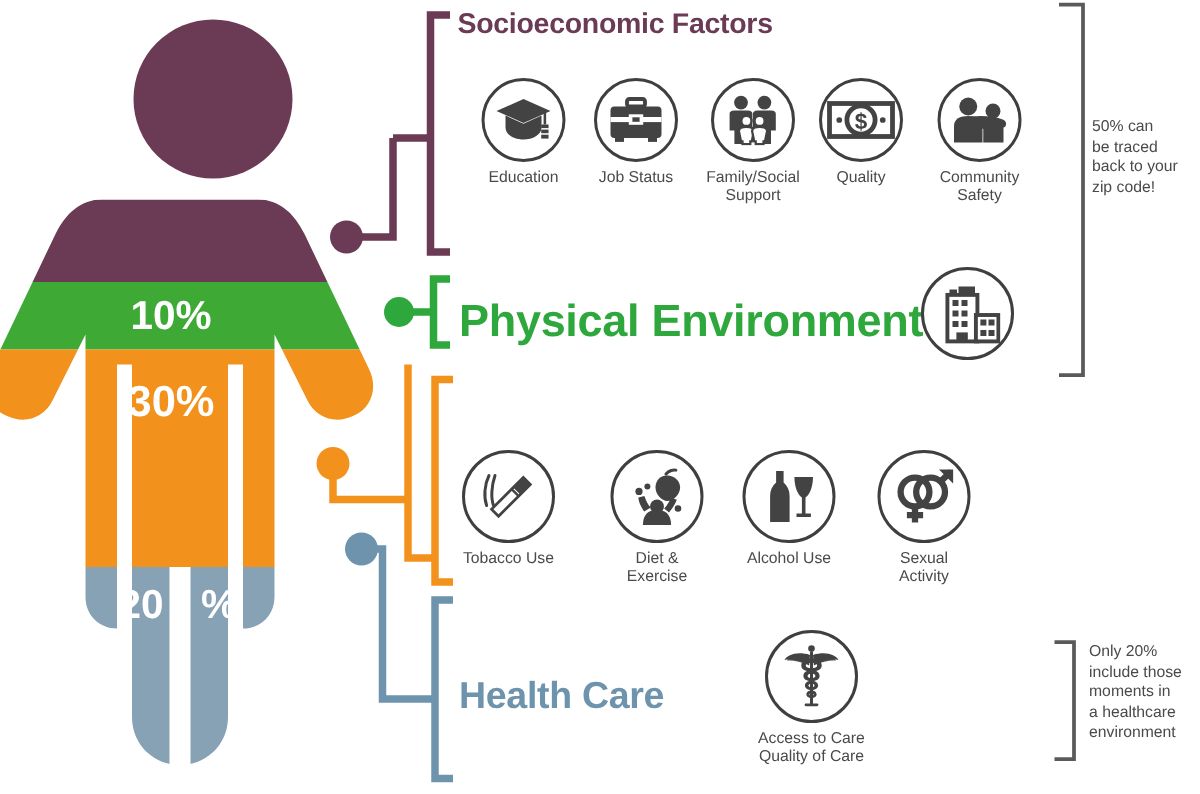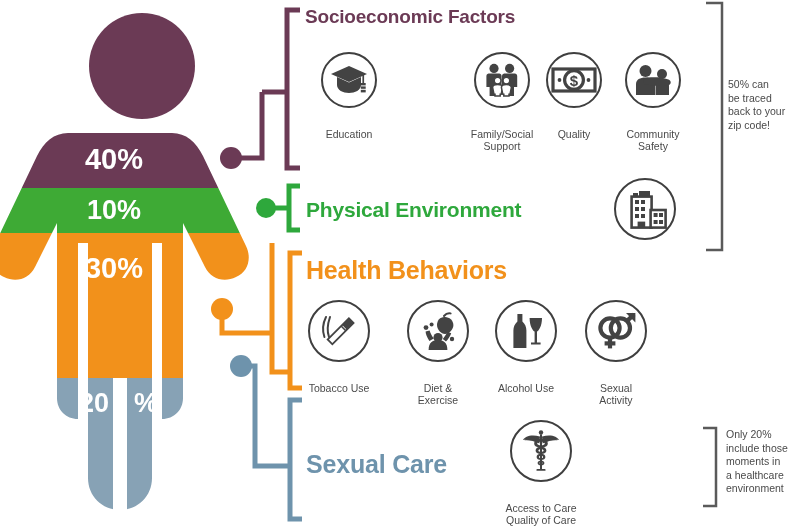--- a/index.html
+++ b/index.html
@@ -18,36 +18,36 @@
   .connector-layer { position: absolute; left: 0; top: 0; width: 800px; height: 529px; pointer-events: none; }
 
   
   .sect-title {
     position: absolute;
     font-weight: bold;
     letter-spacing: -0.2px;
     white-space: nowrap;
   }
   #title-socio { left: 305px; top: 6px;  font-size: 19px; color: #6b3a55; }
-  #title-phys  { left: 306px; top: 198px; font-size: 21px; color: #2ea83c; }
+  #title-phys  { left: 306px; top: 198px; font-size: 30px; color: #2ea83c; }
   #title-behav { left: 306px; top: 256px; font-size: 25px; color: #f2911b; }
   #title-care  { left: 306px; top: 450px; font-size: 25px; color: #6e93ac; }
 
   
   .icon-cell { position: absolute; text-align: center; }
   .icon-circle {
     width: 56px; height: 56px; border-radius: 50%;
     border: 2px solid #3f3f3f; margin: 0 auto;
     display: flex; align-items: center; justify-content: center;
     background: #fff;
   }
   .icon-circle.lg { width: 62px; height: 62px; }
   .icon-circle svg { display: block; }
   .icon-label {
-    margin-top: 21px;
+    margin-top: 5px;
     font-size: 10.5px;
     line-height: 11.5px;
     color: #4a4a4a;
     white-space: pre-line;
     font-family: "Liberation Sans", sans-serif;
   }
 
   
   .annot {
     position: absolute;
@@ -106,23 +106,20 @@
         <rect x="-20" y="378" width="320" height="160" fill="#87a2b5"></rect>
       </g>
 
       <g>
         <rect x="113" y="378" width="14" height="135" fill="#ffffff"></rect>
       </g>
 
     </svg>
 
     
-    <div style="position:absolute;left:0;top:143px;width:228px;text-align:center;">
-      <span style="font-size:29px;font-weight:bold;color:#fff;font-family:'Liberation Sans',sans-serif;">40%</span>
-    </div>
     <div style="position:absolute;left:0;top:195px;width:228px;text-align:center;">
       <span style="font-size:27px;font-weight:bold;color:#fff;font-family:Liberation Sans, sans-serif;">10%</span>
     </div>
     <div style="position:absolute;left:0;top:252px;width:228px;text-align:center;">
       <span style="font-size:29px;font-weight:bold;color:#fff;font-family:'Liberation Sans',sans-serif;">30%</span>
     </div>
     <div style="position:absolute;left:72px;top:388px;width:44px;text-align:center;">
       <span style="font-size:27px;font-weight:bold;color:#fff;font-family:'Liberation Sans',sans-serif;">20</span>
     </div>
     <div style="position:absolute;left:124px;top:388px;width:44px;text-align:center;">
@@ -165,37 +162,50 @@
       </g>
 
       <g fill="none" stroke="#5a5a5a" stroke-width="2.5">
         <path d="M703,428 L716,428 L716,506 L703,506"></path>
       </g>
     </svg>
   </div>
 
   <div class="sect-title" id="title-socio">Socioeconomic Factors</div>
   <div class="sect-title" id="title-phys">Physical Environment</div>
-  <div class="sect-title" id="title-behav">Health Behaviors</div>
-  <div class="sect-title" id="title-care">Sexual Care</div>
+  <div class="sect-title" id="title-care">Health Care</div>
 
   <div class="icon-cell" style="left:312px;top:52px;width:74px;">
     <div class="icon-circle">
       <svg width="40" height="34" viewBox="0 0 40 34">
         <path d="M20 3 L38 11 L20 19 L2 11 Z" fill="#434343"></path>
         <path d="M8 14 L8 22 C8 27 14 30 20 30 C26 30 32 27 32 22 L32 14 L20 19.5 Z" fill="#434343"></path>
         <rect x="33.4" y="12" width="1.7" height="8" fill="#434343"></rect>
         <rect x="31.8" y="20" width="4.9" height="2.4" fill="#434343"></rect>
         <rect x="31.8" y="23.4" width="4.9" height="2.4" fill="#434343"></rect>
         <rect x="31.8" y="26.8" width="4.9" height="2.6" fill="#434343"></rect>
       </svg>
     </div>
     <div class="icon-label">Education</div>
   </div>
 
+  <div class="icon-cell" style="left:387px;top:52px;width:74px;">
+    <div class="icon-circle">
+      <svg width="38" height="32" viewBox="0 0 38 32">
+        <rect x="13" y="2" width="12" height="5" rx="1.6" fill="none" stroke="#434343" stroke-width="2.6"></rect>
+        <rect x="2" y="7" width="34" height="21" rx="2.6" fill="#434343"></rect>
+        <rect x="2" y="14" width="34" height="3.4" fill="#ffffff"></rect>
+        <rect x="14.2" y="12.2" width="9.6" height="7" fill="#ffffff"></rect>
+        <rect x="16.6" y="14.2" width="4.8" height="3" fill="#434343"></rect>
+        <rect x="5" y="28" width="6" height="2.6" fill="#434343"></rect>
+        <rect x="27" y="28" width="6" height="2.6" fill="#434343"></rect>
+      </svg>
+    </div>
+    <div class="icon-label">Job Status</div>
+  </div>
 
   <div class="icon-cell" style="left:462px;top:52px;width:80px;">
     <div class="icon-circle">
       <svg width="40" height="34" viewBox="0 0 40 34">
         <circle cx="12" cy="5.4" r="4.6" fill="#434343"></circle>
         <circle cx="27.6" cy="5.4" r="4.6" fill="#434343"></circle>
         <path d="M4.4 13 C4.4 11 6 10.6 8 10.6 L16 10.6 C18 10.6 19.6 11 19.6 13 L19.6 24 L16.4 24 L16.4 33 L7.6 33 L7.6 24 L4.4 24 Z" fill="#434343"></path>
         <path d="M20 13 C20 11 21.6 10.6 23.6 10.6 L31.6 10.6 C33.6 10.6 35.2 11 35.2 13 L35.2 24 L32 24 L32 33 L23.2 33 L23.2 24 L20 24 Z" fill="#434343"></path>
         <circle cx="15.6" cy="17.6" r="3.4" fill="#ffffff" stroke="#434343" stroke-width="1.6"></circle>
         <path d="M10.6 24.4 C10.6 22.4 12.8 21.6 15.6 21.6 C18.4 21.6 20.6 22.4 20.6 24.4 L19.2 31.2 L18.2 31.2 L18.2 33 L13 33 L13 31.2 L12 31.2 Z" fill="#ffffff" stroke="#434343" stroke-width="1.5"></path>

